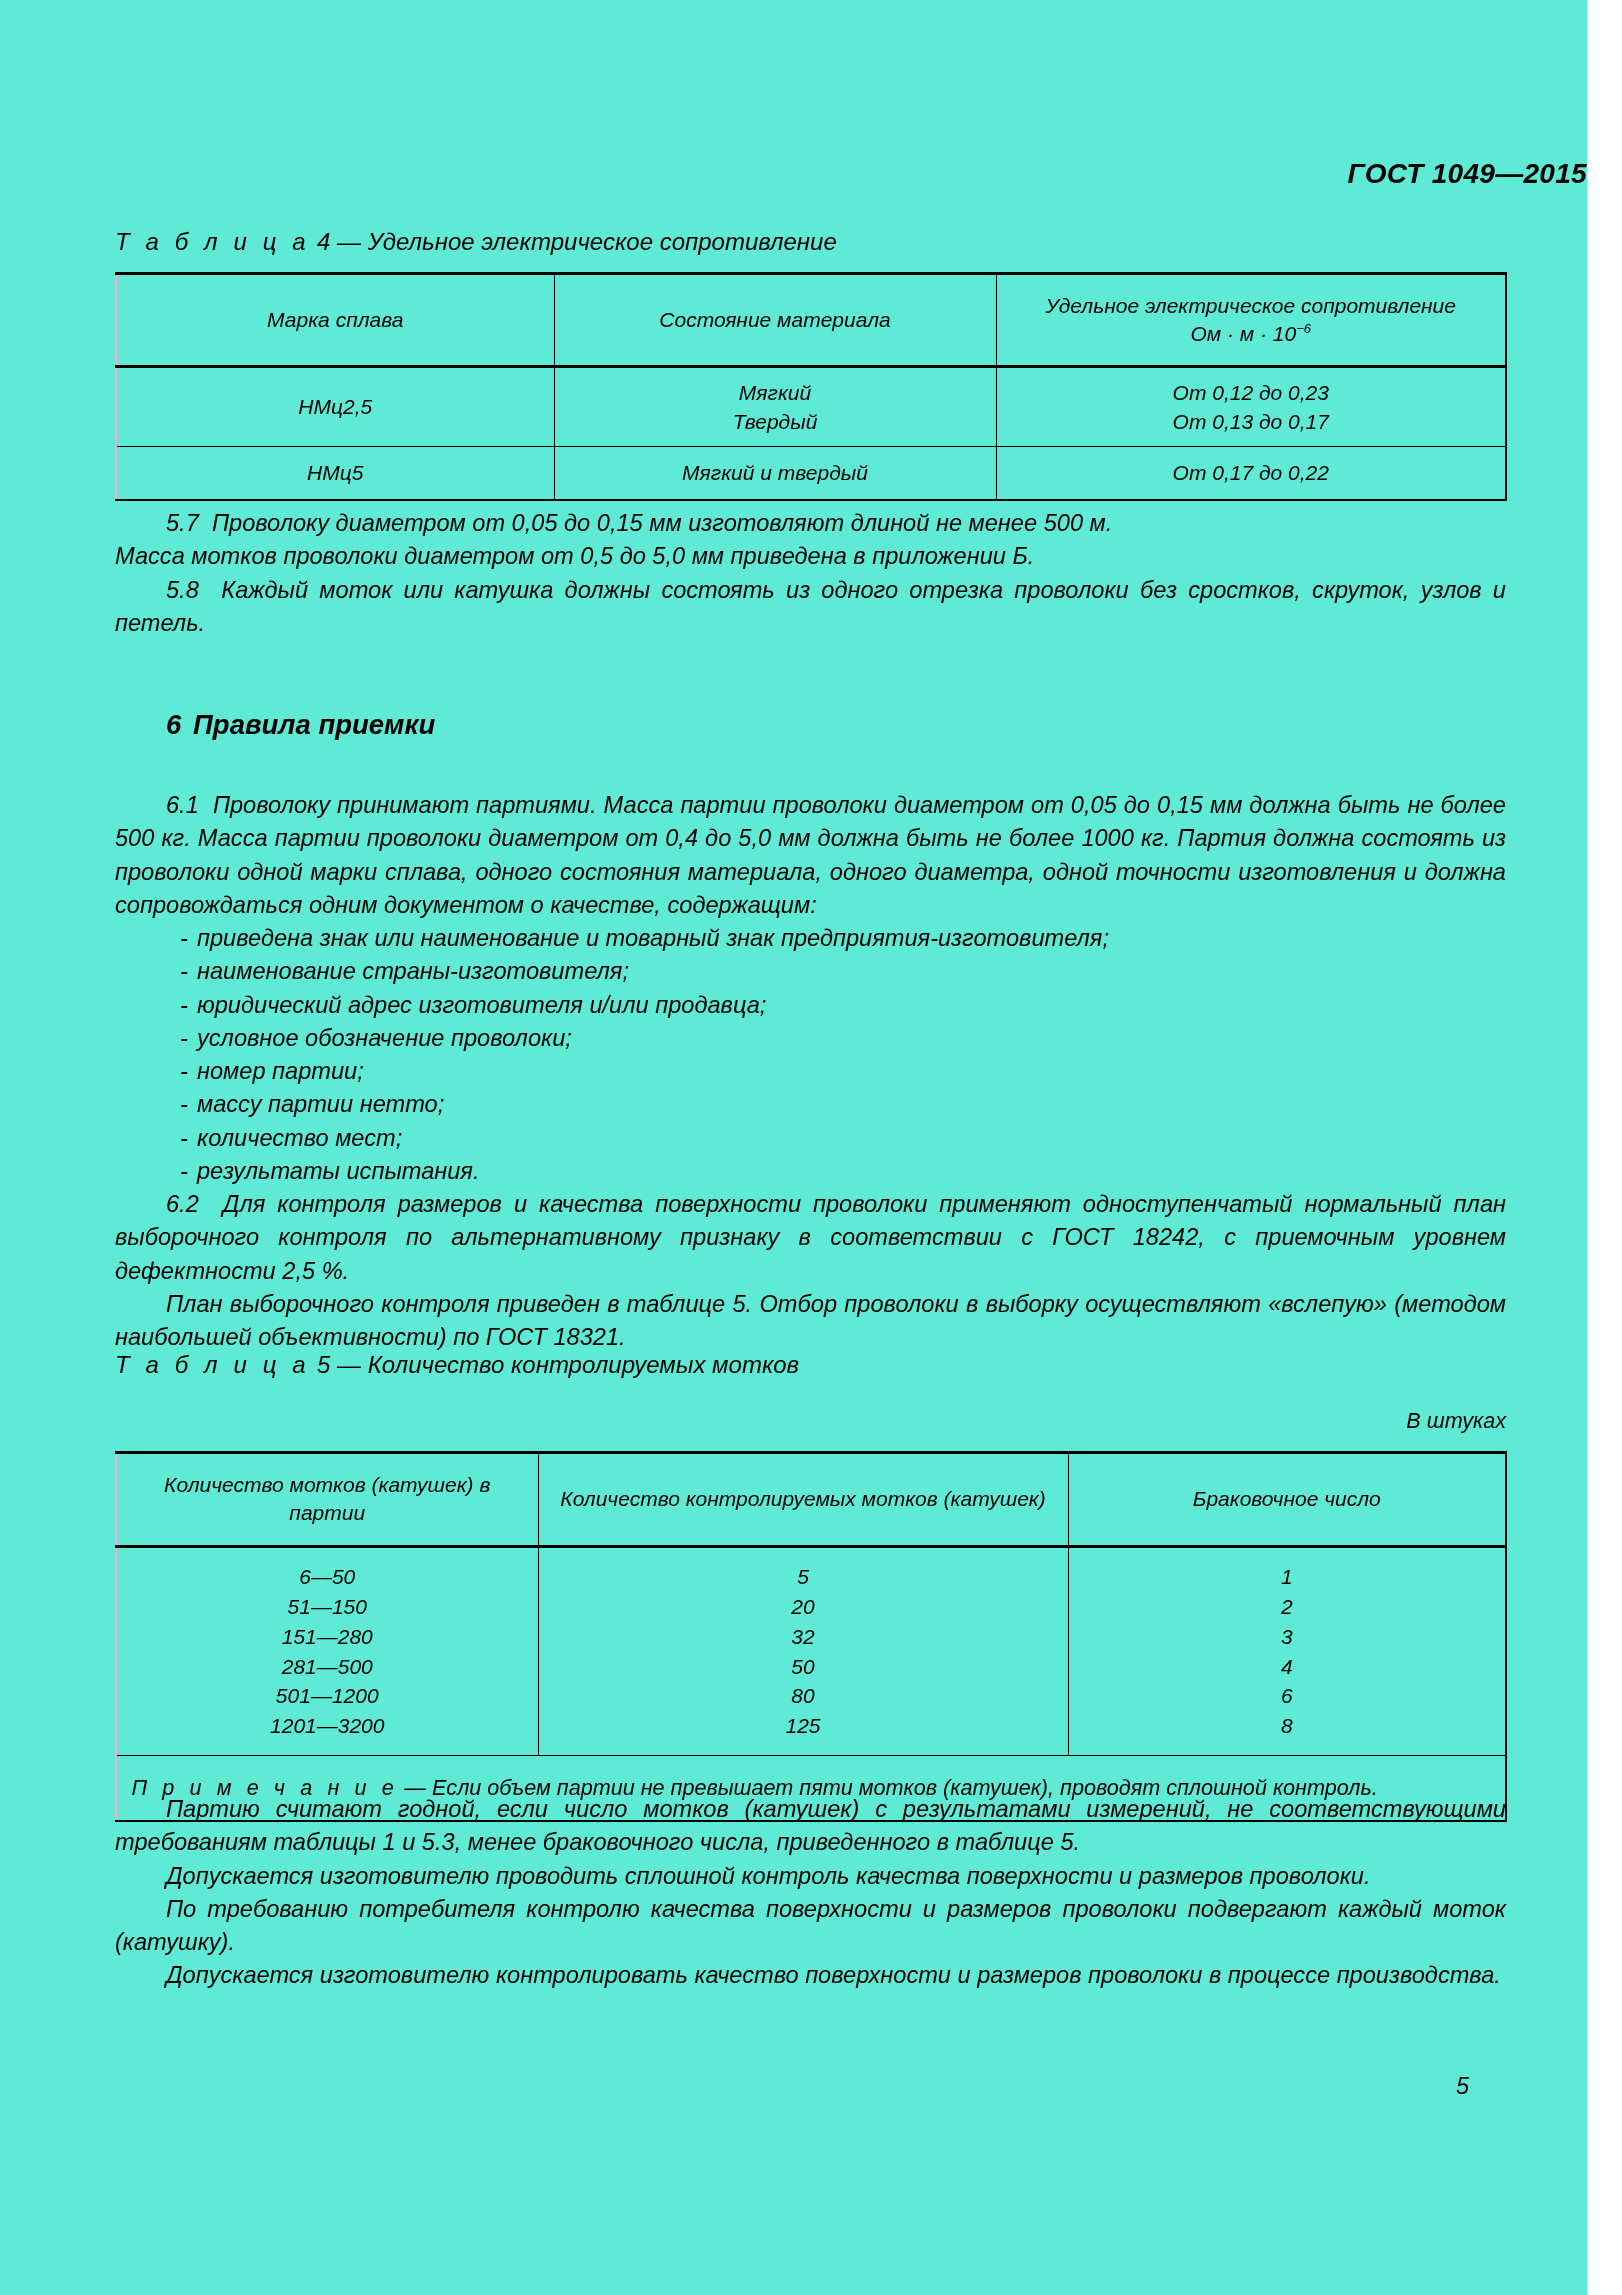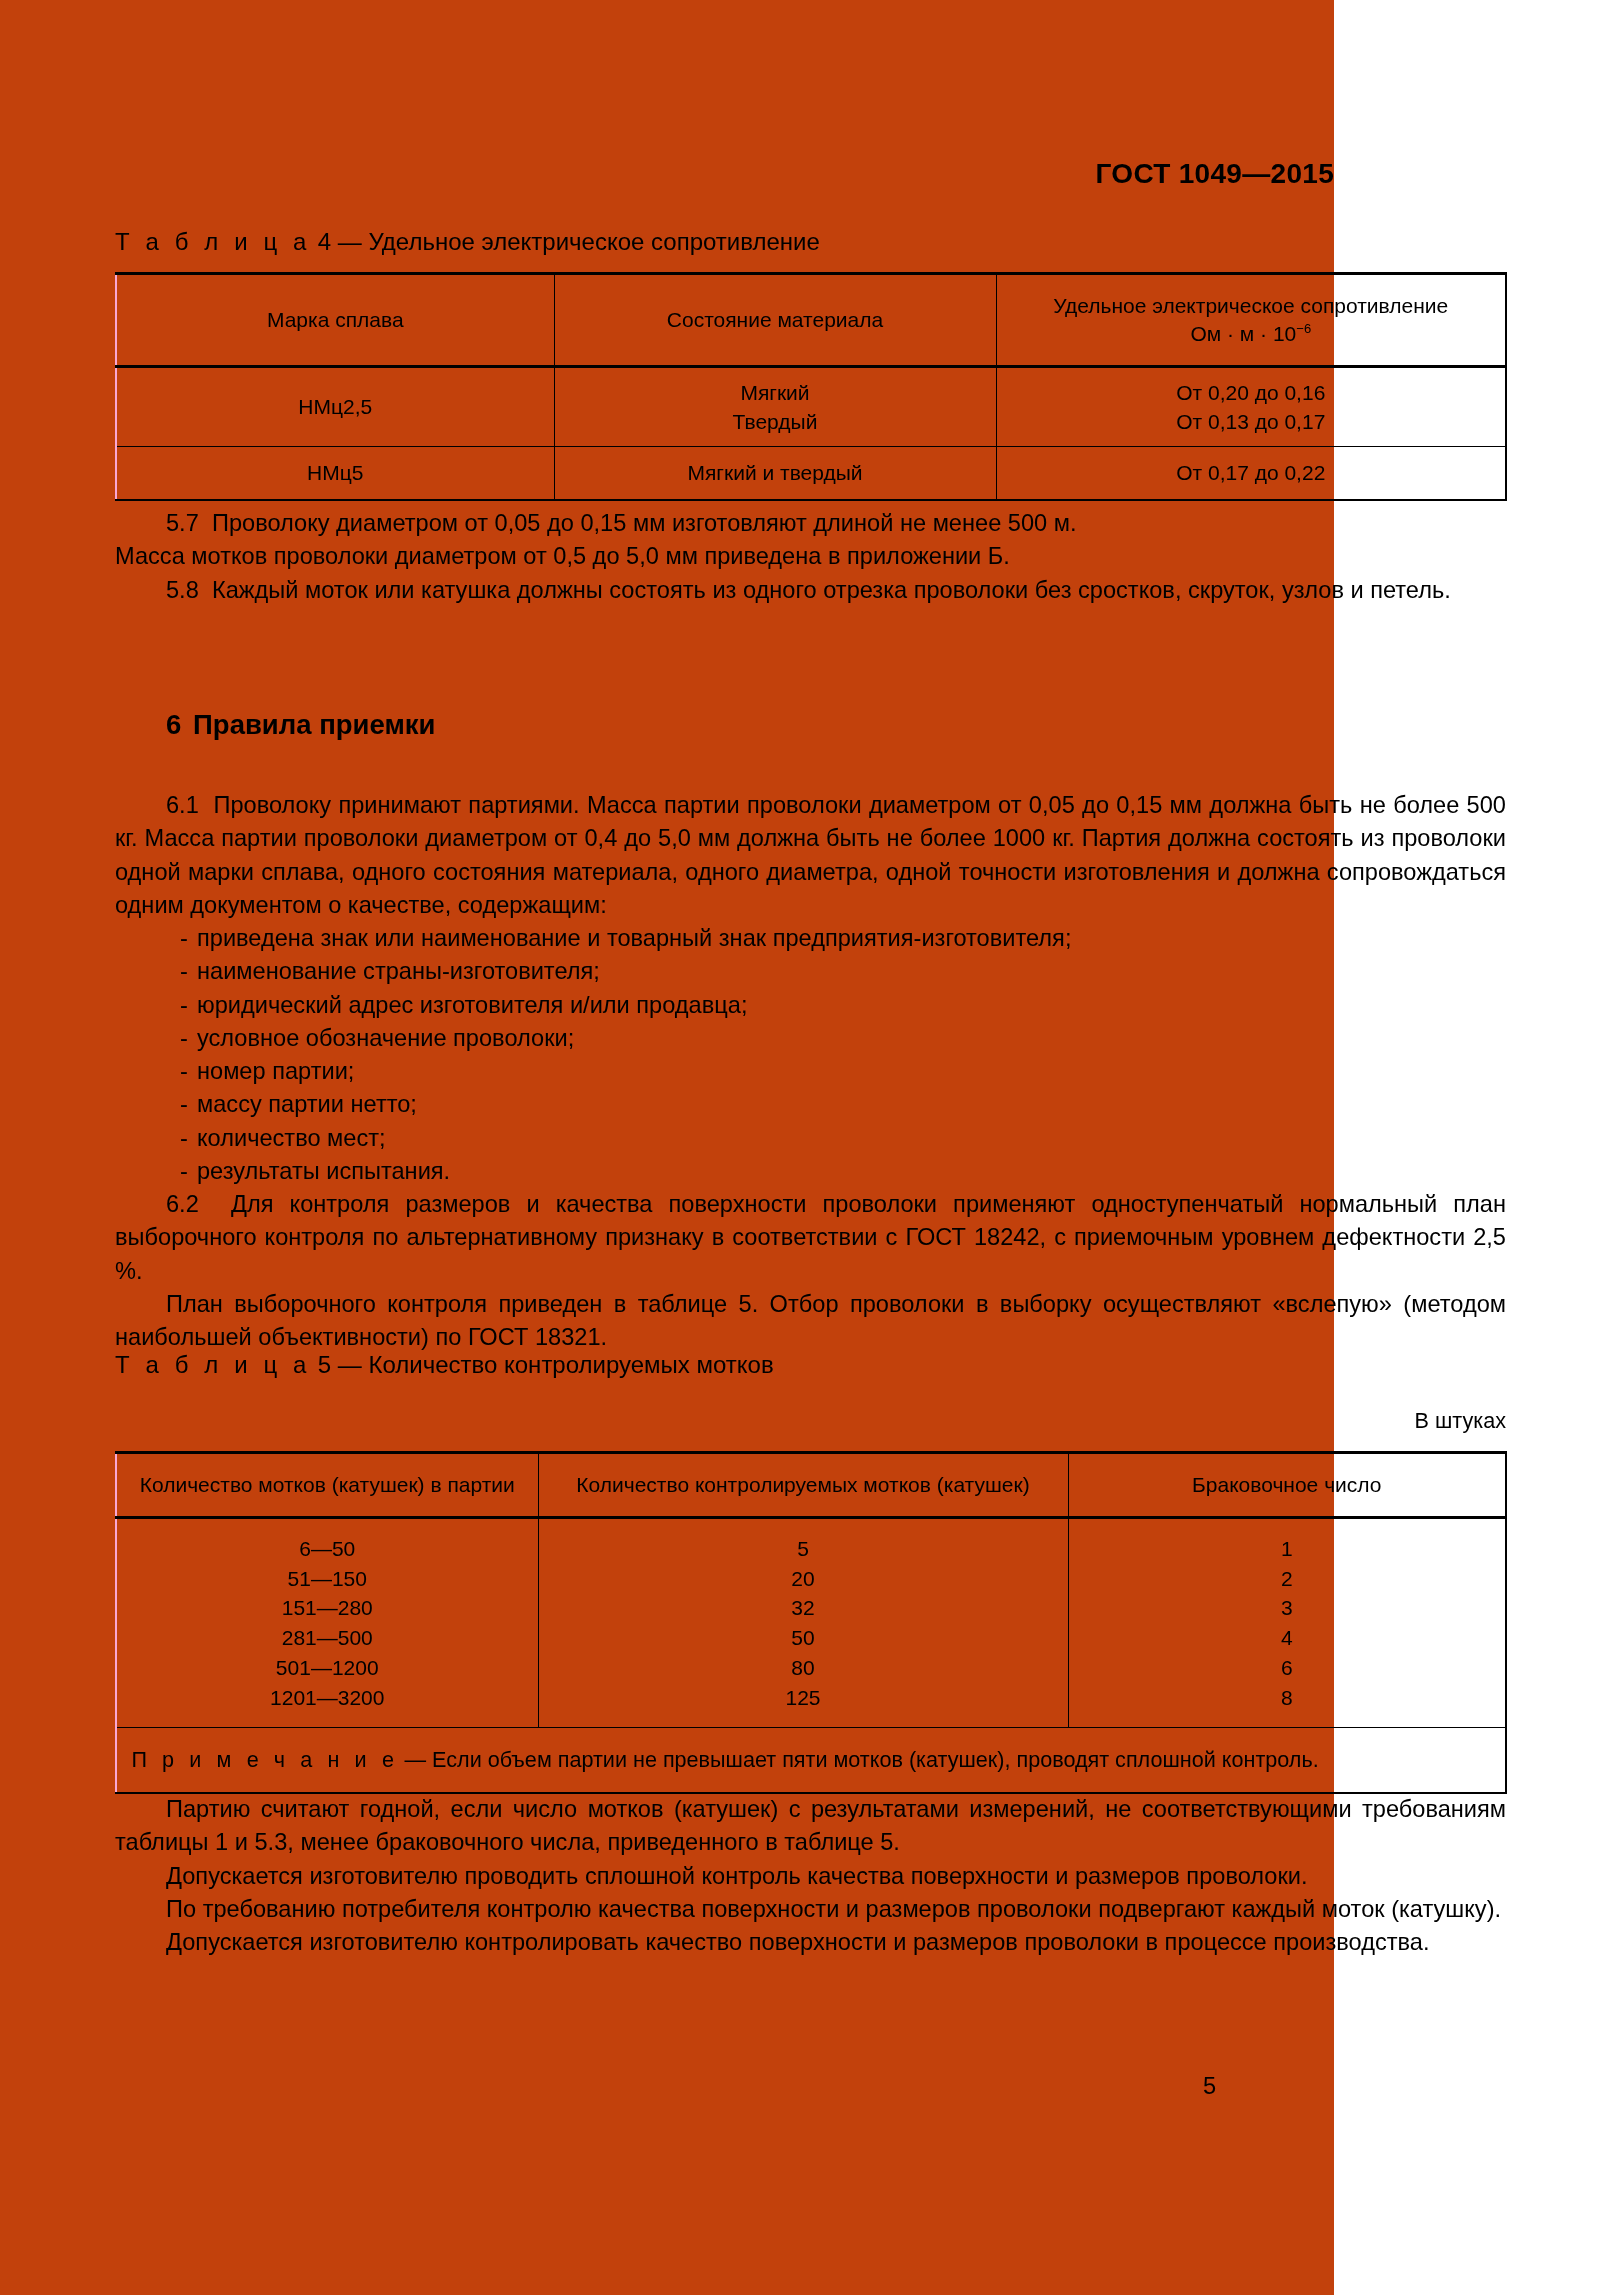--- a/index.html
+++ b/index.html
@@ -2,26 +2,27 @@
 <html lang="ru" style="font-size:10.5px"><head>
 <meta charset="utf-8">
 <style>
   html, body {
     margin: 0;
     padding: 0;
     background: #ffffff;
   }
   .page {
     position: relative;
-    width: 1334px;
+    width: 1587px;
     height: 2295px;
-    background: #c2410c;
+    background: #5eead4;
     font-family: "Liberation Sans", sans-serif;
     color: #000000;
     box-sizing: border-box;
+    font-style: italic;
   }
   .content {
     position: absolute;
     left: 115px;
     top: 0;
     width: 1391px;
   }
 
   
   .doc-header {
@@ -185,21 +186,21 @@
               <div class="td-inner">НМц2,5</div>
             </td>
             <td>
               <div class="td-inner tight">
                 <span class="stack-line">Мягкий</span>
                 <span class="stack-line">Твердый</span>
               </div>
             </td>
             <td class="outer-right">
               <div class="td-inner tight">
-                <span class="stack-line">От 0,20 до 0,16</span>
+                <span class="stack-line">От 0,12 до 0,23</span>
                 <span class="stack-line">От 0,13 до 0,17</span>
               </div>
             </td>
           </tr>
           <tr>
             <td class="outer-left">
               <div class="td-inner">НМц5</div>
             </td>
             <td>
               <div class="td-inner">Мягкий и твердый</div>

